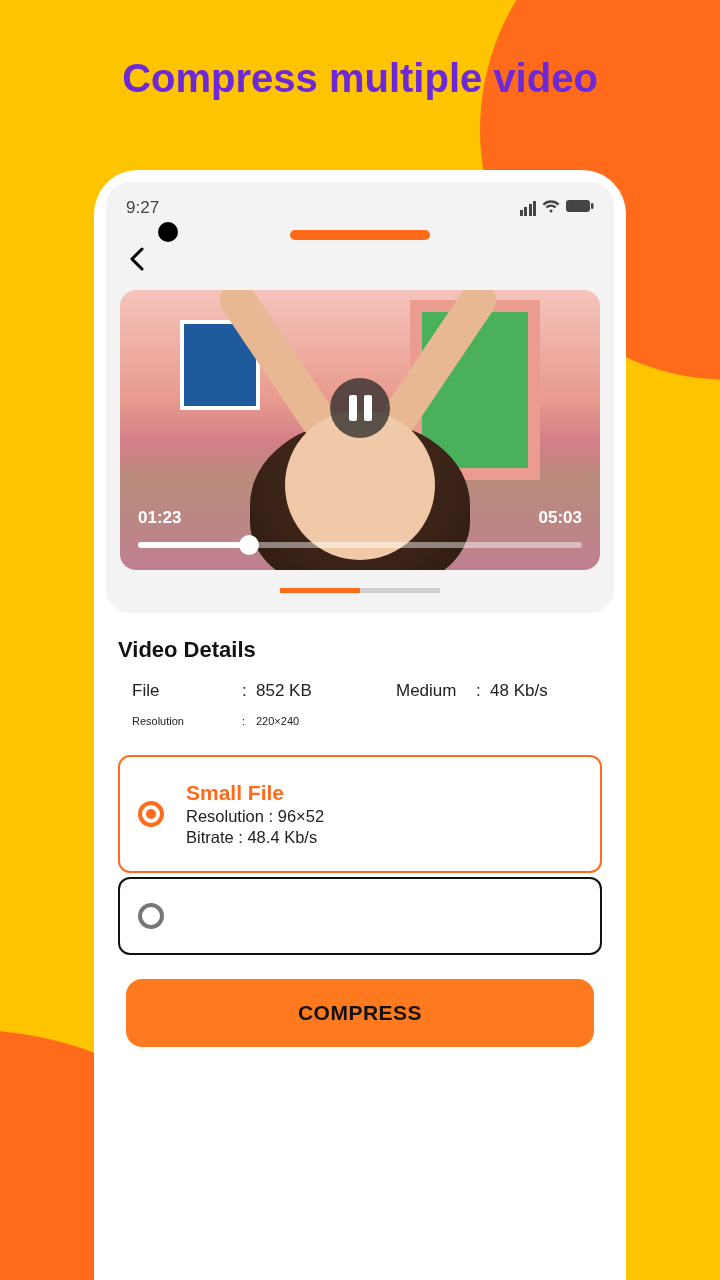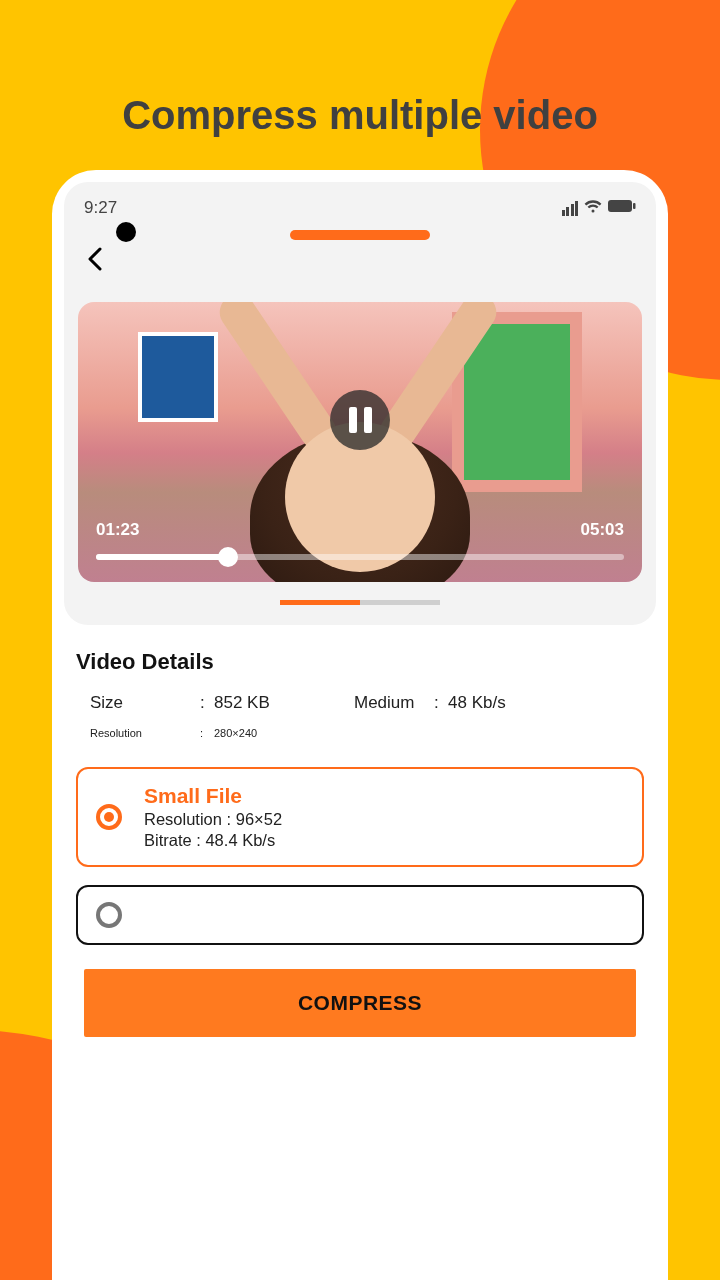--- a/index.html
+++ b/index.html
@@ -1,27 +1,27 @@
 <!DOCTYPE html>
 <html><head>
 <meta charset="utf-8">
 <style>
 * { margin: 0; padding: 0; box-sizing: border-box; font-family: -apple-system, BlinkMacSystemFont, 'Segoe UI', Arial, sans-serif; }
 body { width: 720px; height: 1280px; background: #FFC400; position: relative; overflow: hidden; }
 .bg-circle-top { position: absolute; width: 500px; height: 500px; background: #FF6B1A; border-radius: 50%; top: -120px; right: -260px; }
 .bg-circle-bottom { position: absolute; width: 700px; height: 700px; background: #FF6B1A; border-radius: 50%; bottom: -450px; left: -380px; }
-.headline { position: relative; text-align: center; font-size: 40px; font-weight: 800; color: #404040; padding-top: 93px; z-index: 2; }
-.phone { position: absolute; left: 50%; transform: translateX(-50%); top: 170px; width: 616px; height: 1110px; background: #fff; border-radius: 44px 44px 0 0; z-index: 3; overflow: hidden; }
+.headline { position: relative; text-align: center; font-size: 40px; font-weight: 800; color: #6d28d9; padding-top: 56px; z-index: 2; }
+.phone { position: absolute; left: 50%; transform: translateX(-50%); top: 170px; width: 532px; height: 1110px; background: #fff; border-radius: 44px 44px 0 0; z-index: 3; overflow: hidden; }
 .notch-card { background: #F3F3F3; border-radius: 24px; margin: 12px 12px 0 12px; padding: 12px 14px 20px 14px; position: relative; }
 .status-bar { display: flex; justify-content: space-between; align-items: center; font-size: 17px; font-weight: 500; color: #444; padding: 4px 6px 2px 6px; }
 .status-icons { display: flex; align-items: center; gap: 6px; }
 .camera-dot { position: absolute; left: 52px; top: 40px; width: 20px; height: 20px; background: #000; border-radius: 50%; }
 .top-accent { position: absolute; left: 50%; transform: translateX(-50%); top: 48px; width: 140px; height: 10px; background: #FF6B1A; border-radius: 6px; }
 .back-arrow { font-size: 28px; font-weight: 400; color: #000; margin: 26px 0 0 8px; cursor: pointer; }
-.video-box { position: relative; margin-top: 24px; border-radius: 16px; overflow: hidden; height: 280px; background: linear-gradient(180deg, #F5C4BC 0%, #E99C8F 38%, #D47F88 54%, #B88C7C 68%, #C08090 100%); }
+.video-box { position: relative; margin-top: 12px; border-radius: 16px; overflow: hidden; height: 280px; background: linear-gradient(180deg, #F5C4BC 0%, #E99C8F 38%, #D47F88 54%, #B88C7C 68%, #C08090 100%); }
 .vb-window { position:absolute; left:60px; top:30px; width:80px; height:90px; background:#1E5A9C; border:4px solid #fff; }
 .vb-door { position:absolute; right:60px; top:10px; width:130px; height:180px; background:#4BB05B; border:12px solid #E99C8F; }
 .vb-arm1 { position:absolute; left:50%; top:-20px; width:36px; height:180px; background:#E8B894; border-radius:18px; transform:translateX(-100px) rotate(-34deg); }
 .vb-arm2 { position:absolute; left:50%; top:-20px; width:36px; height:180px; background:#E8B894; border-radius:18px; transform:translateX(60px) rotate(34deg); }
 .vb-head { position:absolute; left:50%; transform:translateX(-50%); bottom:10px; width:150px; height:150px; background:#F0C9A8; border-radius:50%; }
 .vb-hair { position:absolute; left:50%; transform:translateX(-50%); bottom:-20px; width:220px; height:170px; background:radial-gradient(circle at 50% 30%, #4A2C1E 0%, #3A2216 60%, #2A1810 100%); border-radius:50% 50% 40% 40%; z-index:0; }
 .pause-btn { position: absolute; left: 50%; top: 42%; transform: translate(-50%,-50%); width: 60px; height: 60px; background: rgba(40,40,40,0.75); border-radius: 50%; display:flex; align-items:center; justify-content:center; gap:7px; cursor:pointer; z-index:5; }
 .pause-btn span { width: 8px; height: 26px; background:#fff; border-radius:2px; }
 .time-row { position:absolute; left:18px; right:18px; bottom:42px; display:flex; justify-content:space-between; color:#fff; font-weight:600; font-size:17px; z-index:5; }
 .seek-bar { position:absolute; left:18px; right:18px; bottom:22px; height:6px; background:rgba(255,255,255,0.45); border-radius:3px; z-index:5; }
@@ -31,29 +31,29 @@
 .page-ind div { height:5px; width:80px; }
 .pi-active { background:#FF6B1A; }
 .pi-inactive { background:#CFCFCF; }
 .content { padding: 24px 24px 0 24px; }
 .section-title { font-size: 22px; font-weight: 800; color:#121212; margin-bottom: 18px; }
 .details-row { display:flex; font-size:17px; color:#222; margin-left:14px; margin-bottom:14px; }
 .dlabel { width: 110px; }
 .dsep { width: 14px; }
 .dval { min-width: 110px; }
 .details-row2 { display:flex; font-size:11px; color:#222; margin-left:14px; margin-bottom:28px; }
-.option { border:2px solid #111; border-radius:12px; padding:15px 18px; display:flex; align-items:center; gap:22px; margin-bottom:18px; cursor:pointer; }
+.option { border:2px solid #111; border-radius:12px; padding:24px 18px; display:flex; align-items:center; gap:22px; margin-bottom:4px; cursor:pointer; }
 .option.selected { border-color:#FF6B1A; }
 .radio { width:26px; height:26px; border-radius:50%; border:4px solid #777; flex-shrink:0; position:relative; }
 .option.selected .radio { border-color:#FF6B1A; }
 .option.selected .radio::after { content:''; position:absolute; inset:4px; background:#FF6B1A; border-radius:50%; }
 .opt-title { font-size:21px; font-weight:700; color:#111; }
 .option.selected .opt-title { color:#FF6B1A; }
 .opt-line { font-size:16.5px; color:#222; margin-top:2px; }
-.compress-btn { margin:24px 8px 0 8px; background:#FF7A1F; border-radius:2px; text-align:center; padding:22px 8px; font-size:21px; font-weight:800; letter-spacing:0.5px; color:#111; cursor:pointer; }
+.compress-btn { margin:24px 8px 0 8px; background:#FF7A1F; border-radius:16px; text-align:center; padding:22px 8px; font-size:21px; font-weight:800; letter-spacing:0.5px; color:#111; cursor:pointer; }
 .signal-icon { display:inline-flex; align-items:flex-end; gap:1.5px; }
 .signal-icon span { width:3px; background:#444; display:block; }
 .wifi-icon, .battery-icon { display:inline-block; }
 </style>
 </head>
 <body>
 
 <div class="bg-circle-top"></div>
 <div class="bg-circle-bottom"></div>
 
@@ -116,32 +116,32 @@
 
     <div class="page-ind">
       <div class="pi-active"></div>
       <div class="pi-inactive"></div>
     </div>
   </div>
 
   <div class="content">
     <div class="section-title">Video Details</div>
     <div class="details-row">
-      <span class="dlabel">Size</span>
+      <span class="dlabel">File</span>
       <span class="dsep">:</span>
       <span class="dval">852 KB</span>
       <span style="width:30px"></span>
       <span class="dlabel" style="width:80px">Medium</span>
       <span class="dsep">:</span>
       <span>48 Kb/s</span>
     </div>
     <div class="details-row2">
       <span class="dlabel">Resolution</span>
       <span class="dsep">:</span>
-      <span>280×240</span>
+      <span>220×240</span>
     </div>
 
 
     <div class="option selected">
       <div class="radio"></div>
       <div>
         <div class="opt-title">Small File</div>
         <div class="opt-line">Resolution : 96×52</div>
         <div class="opt-line">Bitrate : 48.4 Kb/s</div>
       </div>

